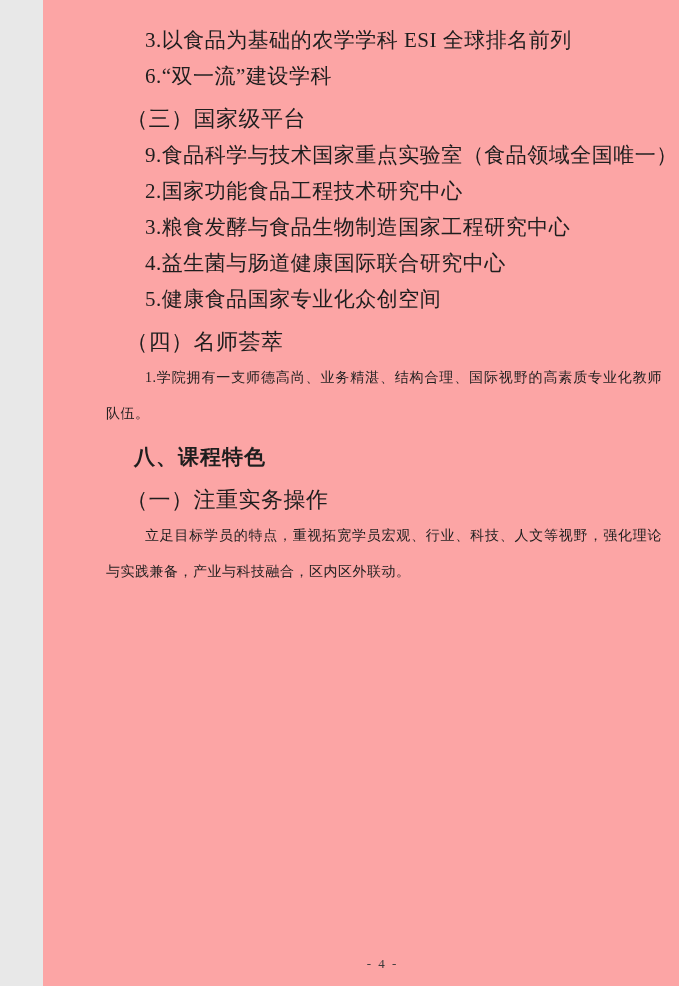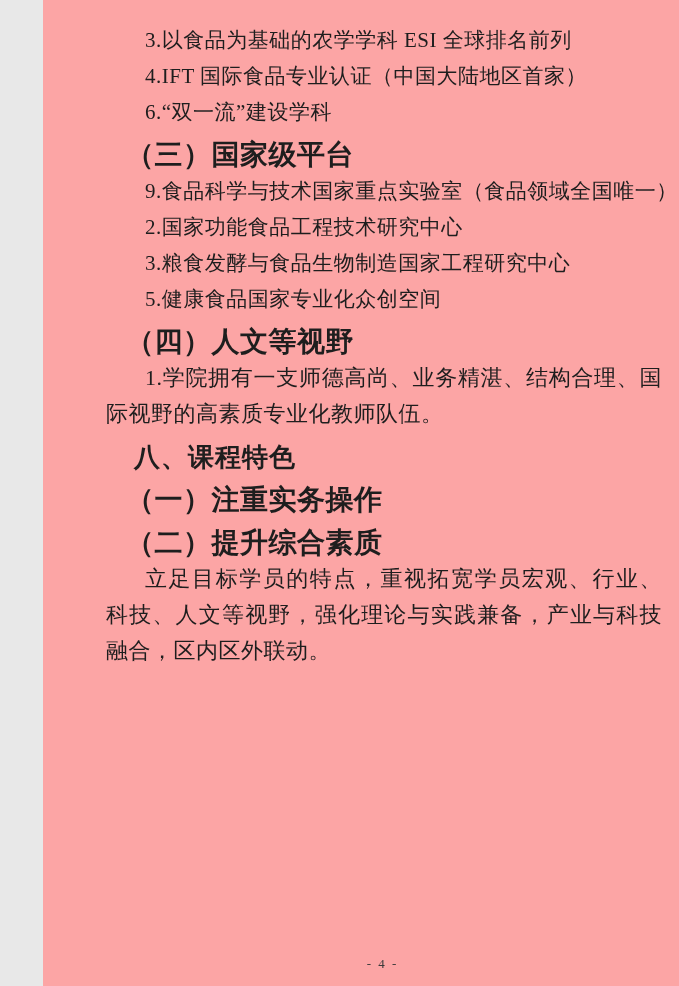--- a/index.html
+++ b/index.html
@@ -24,39 +24,39 @@
     width: 556px;
   }
   .doc-line {
     font-size: 21px;
     line-height: 36px;
     text-indent: 39px;
     white-space: nowrap;
     letter-spacing: 0.5px;
   }
   .doc-para {
-    font-size: 22px;
+    font-size: 14px;
     line-height: 36px;
     text-indent: 39px;
     text-align: justify;
     letter-spacing: 0.5px;
     margin: 0;
   }
   .h-kai {
-    font-size: 28px;
+    font-size: 22px;
     line-height: 36px;
-    font-weight: bold;
+    font-weight: normal;
     text-indent: 20px;
     margin-top: 7px;
     white-space: nowrap;
     letter-spacing: 0.5px;
   }
   .h-hei {
     font-family: "Liberation Sans", "DejaVu Sans", sans-serif;
-    font-size: 26px;
+    font-size: 21px;
     line-height: 36px;
     font-weight: 600;
     text-indent: 28px;
     margin-top: 7px;
     white-space: nowrap;
     letter-spacing: 1px;
   }
   .footer {
     position: absolute;
     top: 956px;
@@ -68,39 +68,38 @@
     letter-spacing: 2px;
   }
 </style>
 </head>
 <body>
 
 <div class="page">
   <div class="content">
 
     <div class="doc-line">3.以食品为基础的农学学科 ESI 全球排名前列</div>
-    <div class="doc-line">4.IFT 国际食品专业认证（中国大陆地区首家）</div>
     <div class="doc-line">6.“双一流”建设学科</div>
 
     <div class="h-kai">（三）国家级平台</div>
 
     <div class="doc-line">9.食品科学与技术国家重点实验室（食品领域全国唯一）</div>
     <div class="doc-line">2.国家功能食品工程技术研究中心</div>
     <div class="doc-line">3.粮食发酵与食品生物制造国家工程研究中心</div>
+    <div class="doc-line">4.益生菌与肠道健康国际联合研究中心</div>
     <div class="doc-line">5.健康食品国家专业化众创空间</div>
 
-    <div class="h-kai">（四）人文等视野</div>
+    <div class="h-kai">（四）名师荟萃</div>
 
     <p class="doc-para">1.学院拥有一支师德高尚、业务精湛、结构合理、国际视野的高素质专业化教师队伍。</p>
 
     <div class="h-hei">八、课程特色</div>
 
     <div class="h-kai">（一）注重实务操作</div>
 
 
-    <div class="h-kai">（二）提升综合素质</div>
 
     <p class="doc-para">立足目标学员的特点，重视拓宽学员宏观、行业、科技、人文等视野，强化理论与实践兼备，产业与科技融合，区内区外联动。</p>
 
   </div>
 
   <div class="footer">- 4 -</div>
 </div>
 
 </body></html>

